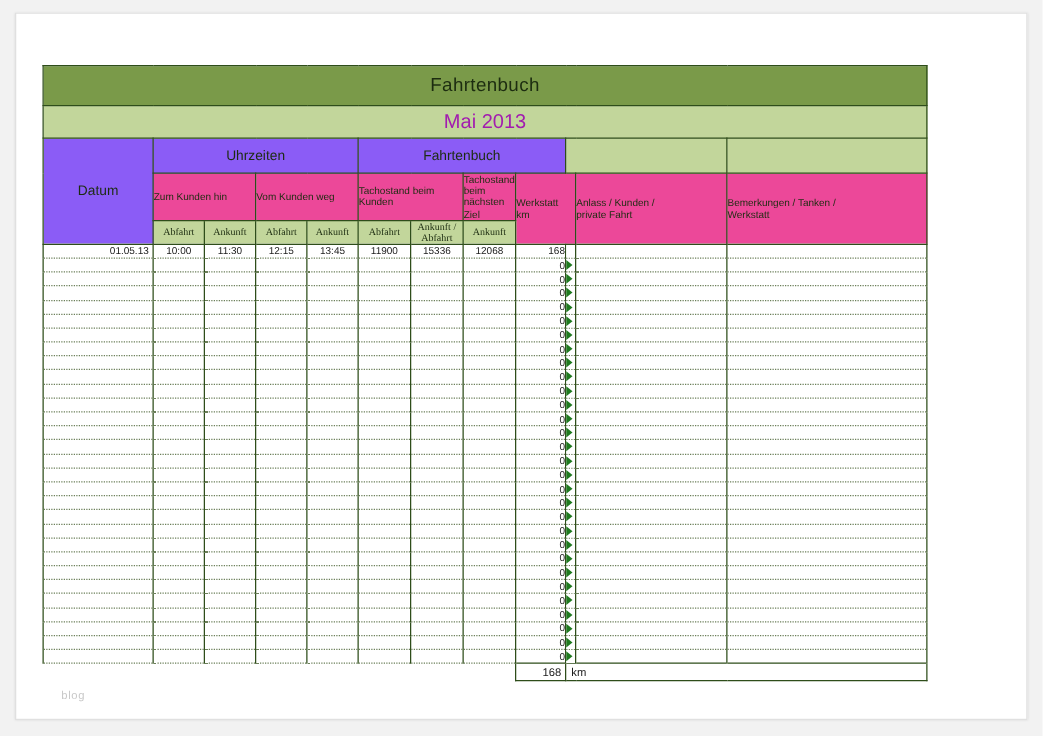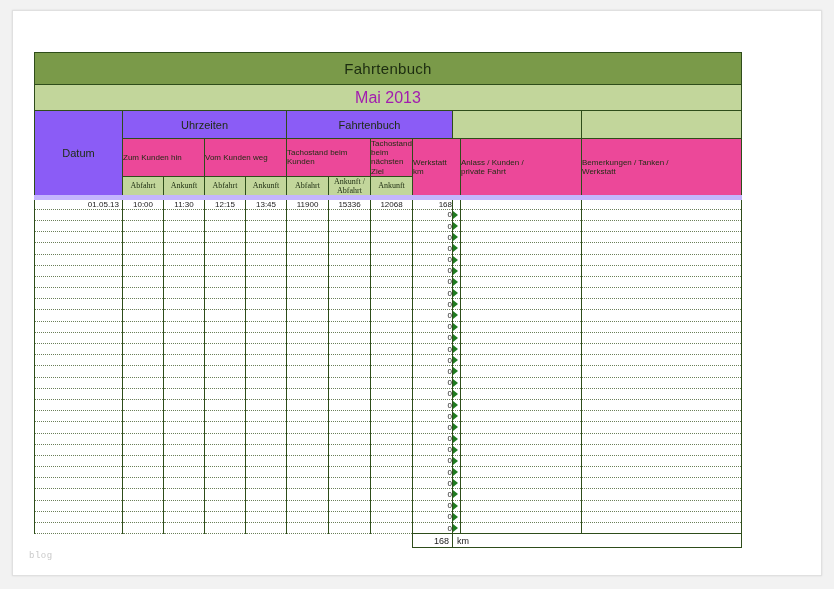--- a/index.html
+++ b/index.html
@@ -100,21 +100,21 @@
   tr.data td {
     height: 11.2px;
     border-left: 1px solid #2e4d1a;
     border-right: 1px solid #2e4d1a;
     border-top: none;
     border-bottom: 1px dotted #6b7f59;
     font-size: 8px;
     background: #ffffff;
   }
   tr.data.first td {
-    border-top: 5px solid #c4b5fd;
+    border-top: 1px solid #c4b5fd;
   }
   tr.data td.num {
     text-align: right;
     padding-right: 3px;
   }
   tr.data td.ctr {
     text-align: center;
   }
   td.km-col {
     text-align: right;
@@ -146,26 +146,25 @@
   tr.total td.kmlabel {
     text-align: left;
     padding-left: 4px;
   }
   tr.total td.empty {
     border: none;
     background: transparent;
   }
   .blog {
     position: absolute;
-    left: 16px;
+    left: 36px;
     bottom: 14px;
     font-size: 9px;
     color: #c9c9c9;
     letter-spacing: 0.5px;
-    font-family: Liberation Mono, monospace;
   }
 </style>
 </head>
 <body>
 
 <div class="page">
   <div class="sheet">
 
     <div class="tablewrap">
       <table class="fb">

